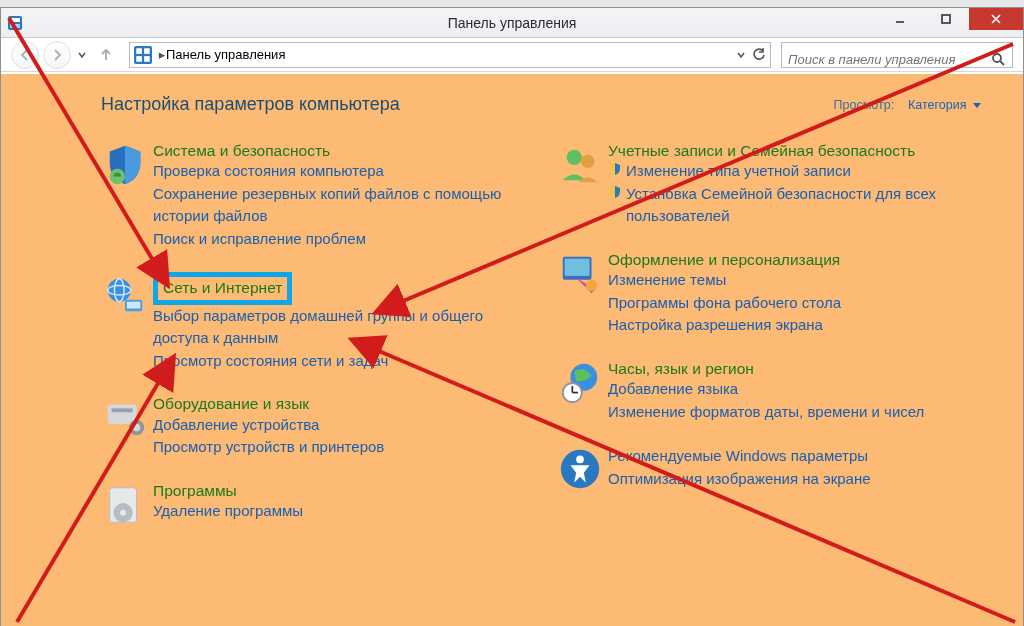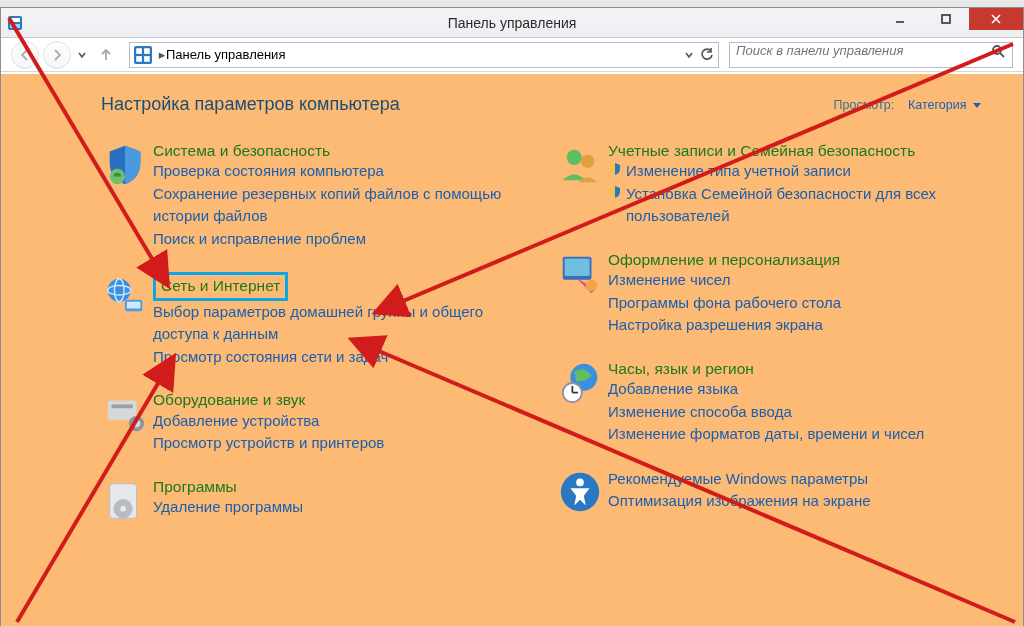--- a/index.html
+++ b/index.html
@@ -23,21 +23,21 @@
   .dropcaret svg { stroke:#555; fill:none; stroke-width:1.6; }
   .upbtn { width: 26px; height: 26px; display:flex; align-items:center; justify-content:center; cursor:default; opacity:.5; }
   .upbtn svg { stroke:#555; fill:none; stroke-width:1.8; }
   .addrbar { flex:1; height: 26px; border:1px solid #b5bcc4; display:flex; align-items:center; padding:0 4px; margin: 0 6px; background:#fff; position:relative; }
   .addrbar .addricon { width:18px; height:18px; margin-right:6px; display:flex; align-items:center; justify-content:center; background:#2a78c2; border-radius:2px; }
   .addrbar .addricon svg { fill:#fff; }
   .addrbar .sep { width:8px; text-align:center; color:#555; }
   .addrbar .crumb { color:#000; }
   .addrbar .right { margin-left:auto; display:flex; align-items:center; gap:6px; }
   .addrbar .right svg { stroke:#555; fill:none; stroke-width:1.6; }
-  .searchbox { width: 284px; height:26px; border:1px solid #b5bcc4; display:flex; align-items:flex-start; padding:0 6px; background:#fff; }
+  .searchbox { width: 232px; height:26px; border:1px solid #b5bcc4; display:flex; align-items:flex-end; padding:0 6px; background:#fff; }
   .searchbox input { border:none; outline:none; flex:1; font-size:13px; font-style:italic; color:#8a8f95; background:transparent; }
   .searchbox .sicon { width:16px; height:16px; display:flex; align-items:center; justify-content:center; }
   .searchbox .sicon svg { stroke:#555; fill:none; stroke-width:1.8; }
   
   .body { position:absolute; top:66px; left:0; right:0; bottom:0; background:#fdba74; padding: 20px 32px 20px 100px; }
   .heading-row { display:flex; align-items:center; justify-content:space-between; margin-bottom: 26px; padding-right: 10px; }
   .heading { font-size: 18px; color:#1c4e73; font-weight: 400; }
   .viewby { font-size:12.5px; color:#2a5f8a; }
   .viewby .vlabel { color:#3a6f99; }
   .viewby .vval { color:#1c61b4; cursor:pointer; }
@@ -45,21 +45,21 @@
   .columns { display:flex; gap: 20px; }
   .col { flex:1; display:flex; flex-direction:column; gap: 22px; }
   .category { display:flex; gap: 4px; }
   .caticon { width:48px; height:48px; flex:none; display:flex; align-items:center; justify-content:center; }
   .caticon svg { width:46px; height:46px; }
   .catbody { flex:1; }
   .cattitle { color:#1c7a1c; font-size:15.5px; cursor:pointer; line-height:1.25; display:inline-block; }
   .sublink { color:#1a5fb0; font-size:15px; line-height:1.5; cursor:pointer; display:block; }
   .sublink-row { display:flex; gap:4px; align-items:flex-start; }
   .shield { width:14px; height:14px; flex:none; margin-top:2px; }
-  .highlight-box { border:3px solid #0ea5e9; padding:1px 5px 2px 5px; display:inline-block; }
+  .highlight-box { border:5px solid #0ea5e9; padding:1px 5px 2px 5px; display:inline-block; }
   
   .overlay { position:absolute; inset:0; pointer-events:none; }
 </style>
 </head>
 <body>
 
 <div class="window">
 
   <div class="titlebar">
     <span class="sysicon">
@@ -200,21 +200,21 @@
         <div class="category">
           <div class="caticon">
             <svg viewBox="0 0 48 48">
                 <rect x="6" y="10" width="30" height="20" rx="3" fill="#d6d9dc"></rect>
                 <rect x="10" y="14" width="22" height="4" fill="#9aa0a6"></rect>
                 <circle cx="36" cy="34" r="8" fill="#8f949a"></circle>
                 <circle cx="36" cy="34" r="4" fill="#d6d9dc"></circle>
               </svg>
           </div>
           <div class="catbody">
-            <span class="cattitle">Оборудование и звук</span>
+            <span class="cattitle">Оборудование и язык</span>
             <span class="sublink">Добавление устройства</span>
             <span class="sublink">Просмотр устройств и принтеров</span>
           </div>
         </div>
 
         <div class="category">
           <div class="caticon">
             <svg viewBox="0 0 48 48">
                 <rect x="8" y="6" width="28" height="36" rx="3" fill="#e6e8ea" stroke="#b5bcc4"></rect>
                 <circle cx="22" cy="32" r="10" fill="#b5bcc4"></circle>
@@ -263,40 +263,39 @@
           <div class="caticon">
             <svg viewBox="0 0 48 48">
                 <rect x="6" y="6" width="30" height="24" rx="2" fill="#3a6fbf"></rect>
                 <rect x="8" y="8" width="26" height="18" fill="#6fbfe0"></rect>
                 <path d="M20 28 L40 40 L36 44 Z" fill="#d24a9f"></path>
                 <circle cx="36" cy="36" r="6" fill="#f5a540"></circle>
               </svg>
           </div>
           <div class="catbody">
             <span class="cattitle">Оформление и персонализация</span>
-            <span class="sublink">Изменение чисел</span>
+            <span class="sublink">Изменение темы</span>
             <span class="sublink">Программы фона рабочего стола</span>
             <span class="sublink">Настройка разрешения экрана</span>
           </div>
         </div>
 
         <div class="category">
           <div class="caticon">
             <svg viewBox="0 0 48 48">
                 <circle cx="28" cy="18" r="14" fill="#3a8fe0"></circle>
                 <path d="M18 12 Q28 6 36 16 Q30 24 20 22 Z" fill="#5fbf5f"></path>
                 <circle cx="16" cy="34" r="10" fill="#fff" stroke="#8f949a" stroke-width="2"></circle>
                 <line x1="16" y1="34" x2="16" y2="27" stroke="#333" stroke-width="1.8"></line>
                 <line x1="16" y1="34" x2="22" y2="34" stroke="#333" stroke-width="1.8"></line>
               </svg>
           </div>
           <div class="catbody">
             <span class="cattitle">Часы, язык и регион</span>
             <span class="sublink">Добавление языка</span>
-            <span class="sublink">Изменение способа ввода</span>
             <span class="sublink">Изменение форматов даты, времени и чисел</span>
           </div>
         </div>
 
         <div class="category">
           <div class="caticon">
             <svg viewBox="0 0 48 48">
                 <circle cx="24" cy="24" r="20" fill="#2a78c2"></circle>
                 <circle cx="24" cy="14" r="4" fill="#fff"></circle>
                 <path d="M14 20 L34 20 L28 28 L30 38 L24 32 L18 38 L20 28 Z" fill="#fff"></path>

